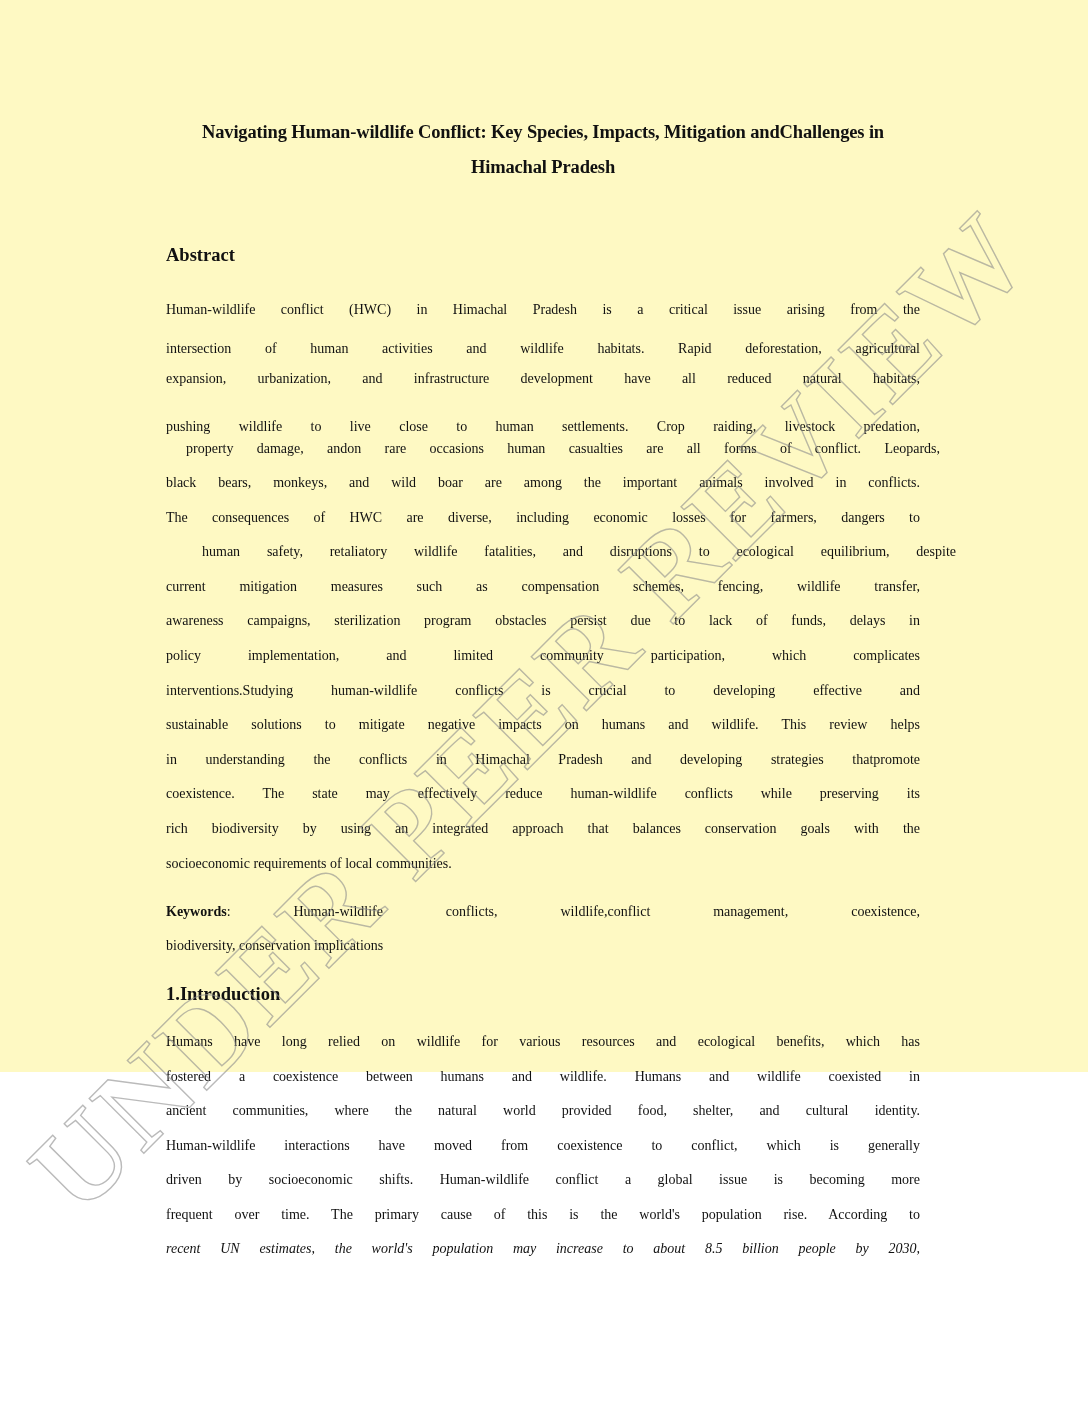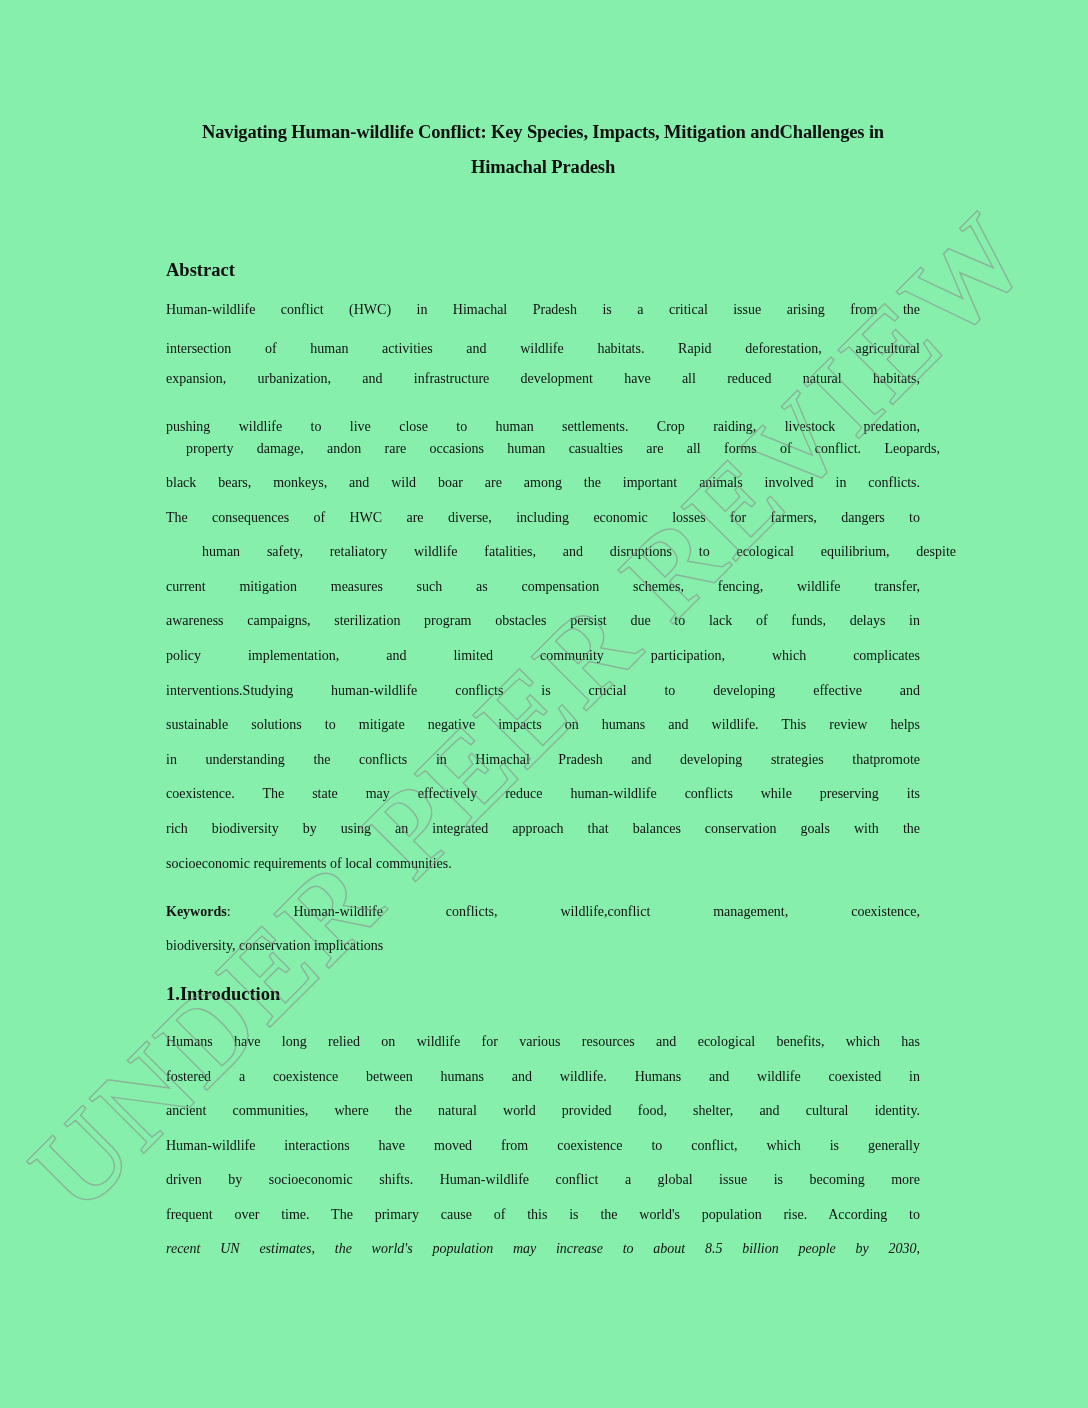--- a/index.html
+++ b/index.html
@@ -12,22 +12,22 @@
     height: 1408px;
     position: relative;
     overflow: hidden;
     font-family: "Liberation Serif", "DejaVu Serif", serif;
     color: #111111;
   }
   .page {
     position: absolute;
     left: 0; top: 0;
     width: 1088px;
-    height: 1408px;
-    background: #86efac;
+    height: 1072px;
+    background: #fef9c3;
   }
   .title-line {
     position: absolute;
     left: 166px;
     width: 754px;
     text-align: center;
     font-weight: bold;
     font-size: 18.5px;
     line-height: 22px;
     white-space: nowrap;
@@ -80,21 +80,21 @@
   }
 </style>
 </head>
 <body>
 
 <div class="page">
 
   <div class="title-line" style="top:121px;">Navigating Human-wildlife Conflict: Key Species, Impacts, Mitigation andChallenges in</div>
   <div class="title-line" style="top:156px;">Himachal Pradesh</div>
 
-  <div class="heading" style="top:259px;">Abstract</div>
+  <div class="heading" style="top:244px;">Abstract</div>
 
   <div>
     <div class="line justify" style="top:299px;">Human-wildlife conflict (HWC) in Himachal Pradesh is a critical issue arising from the</div>
     <div class="line justify" style="top:338px;">intersection of human activities and wildlife habitats. Rapid deforestation, agricultural</div>
     <div class="line justify" style="top:368px;">expansion, urbanization, and infrastructure development have all reduced natural habitats,</div>
     <div class="line justify" style="top:416px;">pushing wildlife to live close to human settlements. Crop raiding, livestock predation,</div>
     <div class="line justify" style="top:438px;margin-left:20px;">property damage, andon rare occasions human casualties are all forms of conflict. Leopards,</div>
     <div class="line justify" style="top:472px;">black bears, monkeys, and wild boar are among the important animals involved in conflicts.</div>
     <div class="line justify" style="top:507px;">The consequences of HWC are diverse, including economic losses for farmers, dangers to</div>
     <div class="line justify" style="top:541px;margin-left:36px;">human safety, retaliatory wildlife fatalities, and disruptions to ecological equilibrium, despite</div>

